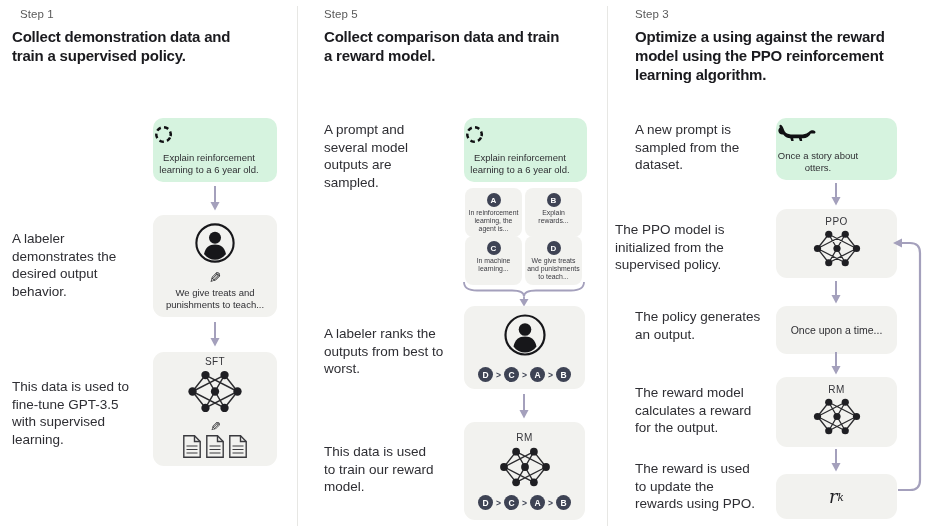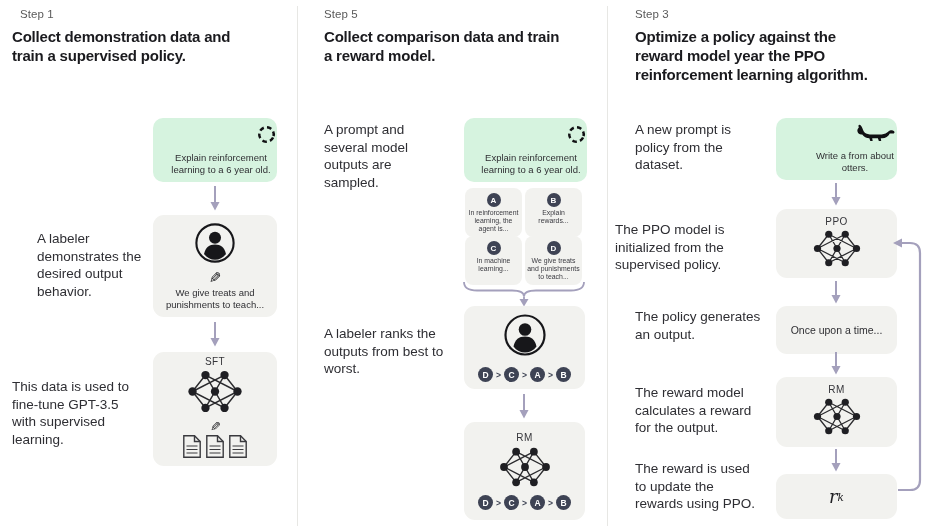--- a/index.html
+++ b/index.html
@@ -4,21 +4,21 @@
 <style>
   html,body{margin:0;padding:0;background:#ffffff;}
   .canvas{position:relative;width:936px;height:532px;background:#ffffff;overflow:hidden;
           font-family:"Liberation Sans","DejaVu Sans",sans-serif;color:#2e2e33;}
   .divider{position:absolute;top:6px;bottom:6px;width:1px;background:#e7e7e4;}
   .abs{position:absolute;}
   .step-label{font-size:11.5px;color:#5a5a5a;letter-spacing:.1px;}
   .col-title{font-size:15px;line-height:19px;font-weight:700;color:#1a1a1e;letter-spacing:-.2px;}
   .side-text{font-size:13.5px;line-height:17.5px;color:#2e2e33;}
   .greenbox{position:absolute;background:#d6f3df;border-radius:10px;display:flex;flex-direction:column;
-            align-items:flex-end;justify-content:center;gap:3px;text-align:center;}
+            align-items:flex-start;justify-content:center;gap:3px;text-align:center;}
   .graybox{position:absolute;background:#f2f2ef;border-radius:11px;display:flex;flex-direction:column;
            align-items:center;justify-content:center;text-align:center;}
   .box-caption{font-size:9.5px;line-height:12px;color:#2f2f33;}
   .model-label{font-size:10px;color:#35353a;letter-spacing:.4px;}
   .mini-box{position:absolute;background:#f2f2ef;border-radius:8px;display:flex;flex-direction:column;
             align-items:center;padding-top:5px;text-align:center;}
   .mini-caption{font-size:6.9px;line-height:7.8px;color:#3a3a40;margin-top:2px;width:53px;}
   .mini-badge{width:14px;height:14px;border-radius:50%;background:#3e4354;color:#fff;font-size:8px;
               font-weight:700;display:flex;align-items:center;justify-content:center;}
   .rank-row{display:flex;align-items:center;gap:3px;}
@@ -51,21 +51,21 @@
         </svg>
     </span>
     <div class="box-caption" style="width:112px;">Explain reinforcement learning to a 6 year old.</div>
   </div>
 
   <svg class="abs" style="left:208px;top:186px;" width="14" height="26" viewBox="0 0 14 26">
     <line x1="7" y1="0" x2="7" y2="17" stroke="#a4a0bc" stroke-width="2"></line>
       <path d="M2.5 16 L11.5 16 L7 24.5 Z" fill="#a4a0bc"></path>
   </svg>
 
-  <div class="side-text abs" style="left:12px;top:230px;width:120px;margin-left:25px;">A labeler demonstrates the desired output behavior.</div>
+  <div class="side-text abs" style="left:12px;top:230px;width:120px;">A labeler demonstrates the desired output behavior.</div>
 
   <div class="graybox" style="left:153px;top:215px;width:124px;height:102px;gap:2px;">
     <span>
       <svg width="42" height="42" viewBox="0 0 44 44">
         <circle cx="22" cy="22" r="19.5" fill="none" stroke="#17171a" stroke-width="2.2"></circle>
         <circle cx="22" cy="16.5" r="6.3" fill="#17171a"></circle>
         <path d="M10.5 33.5 C12 26.5 16 23.6 22 23.6 C28 23.6 32 26.5 33.5 33.5 C30.5 37.5 26.5 39.6 22 39.6 C17.5 39.6 13.5 37.5 10.5 33.5 Z" fill="#17171a"></path>
       </svg>
     </span>
     <span class="pencil">✎</span>
@@ -173,20 +173,21 @@
       <span class="rank-sep">&gt;</span>
       <div class="rank-badge">B</div>
     </div>
   </div>
 
   <svg class="abs" style="left:517px;top:394px;" width="14" height="26" viewBox="0 0 14 26">
     <line x1="7" y1="0" x2="7" y2="17" stroke="#a4a0bc" stroke-width="2"></line>
       <path d="M2.5 16 L11.5 16 L7 24.5 Z" fill="#a4a0bc"></path>
   </svg>
 
+  <div class="side-text abs" style="left:324px;top:443px;width:112px;">This data is used to train our reward model.</div>
 
   <div class="graybox" style="left:464px;top:422px;width:121px;height:98px;gap:3px;">
     <div class="model-label">RM</div>
     <span>
       <svg width="52" height="42" viewBox="0 0 64 52">
         <path d="M21 7 L6 26 M21 7 L32 26 M21 7 L58 26 M43 7 L6 26 M43 7 L32 26 M43 7 L58 26 M21 45 L6 26 M21 45 L32 26 M21 45 L58 26 M43 45 L6 26 M43 45 L32 26 M43 45 L58 26" stroke="#2b2b2e" stroke-width="1.7" fill="none"></path>
         <circle cx="21" cy="7" r="4.8" fill="#1f1f23"></circle>
           <circle cx="43" cy="7" r="4.8" fill="#1f1f23"></circle>
         <circle cx="6" cy="26" r="4.8" fill="#1f1f23"></circle>
           <circle cx="32" cy="26" r="4.8" fill="#1f1f23"></circle>
@@ -200,31 +201,31 @@
       <span class="rank-sep">&gt;</span>
       <div class="rank-badge">C</div>
       <span class="rank-sep">&gt;</span>
       <div class="rank-badge">A</div>
       <span class="rank-sep">&gt;</span>
       <div class="rank-badge">B</div>
     </div>
   </div>
 
   <div class="step-label abs" style="left:635px;top:8px;">Step 3</div>
-  <div class="col-title abs" style="left:635px;top:27px;width:252px;">Optimize a policy against the reward model year the PPO reinforcement learning algorithm.</div>
-
-  <div class="side-text abs" style="left:635px;top:121px;width:112px;">A new prompt is policy from the dataset.</div>
+  <div class="col-title abs" style="left:635px;top:27px;width:252px;">Optimize a using against the reward model using the PPO reinforcement learning algorithm.</div>
+
+  <div class="side-text abs" style="left:635px;top:121px;width:112px;">A new prompt is sampled from the dataset.</div>
 
   <div class="greenbox" style="left:776px;top:118px;width:121px;height:62px;">
     <span>
       <svg width="42" height="19" viewBox="0 0 88 40">
         <path d="M8 7 C5 3 9 0 12 3 C15 6 16 11 18 15 C20 19 25 21 31 22 L56 22 C62 22 67 19 70 16 C73 13 79 12 82 15 C84 17 83 20 79 20 L73 20 C70 26 64 30 57 30 L54 30 L55 36 L50 36 L48 30 L36 30 L37 36 L32 36 L30 30 C24 30 18 27 15 22 C11 23 6 21 5 16 C4 12 6 10 8 7 Z" fill="#101013"></path>
       </svg>
     </span>
-    <div class="box-caption" style="width:84px;">Write a from about otters.</div>
+    <div class="box-caption" style="width:84px;">Once a story about otters.</div>
   </div>
 
   <svg class="abs" style="left:829px;top:183px;" width="14" height="24" viewBox="0 0 14 24">
     <line x1="7" y1="0" x2="7" y2="15" stroke="#a4a0bc" stroke-width="2"></line>
       <path d="M2.5 14 L11.5 14 L7 22.5 Z" fill="#a4a0bc"></path>
   </svg>
 
   <div class="side-text abs" style="left:615px;top:221px;width:126px;">The PPO model is initialized from the supervised policy.</div>
 
   <div class="graybox" style="left:776px;top:209px;width:121px;height:69px;gap:2px;">

